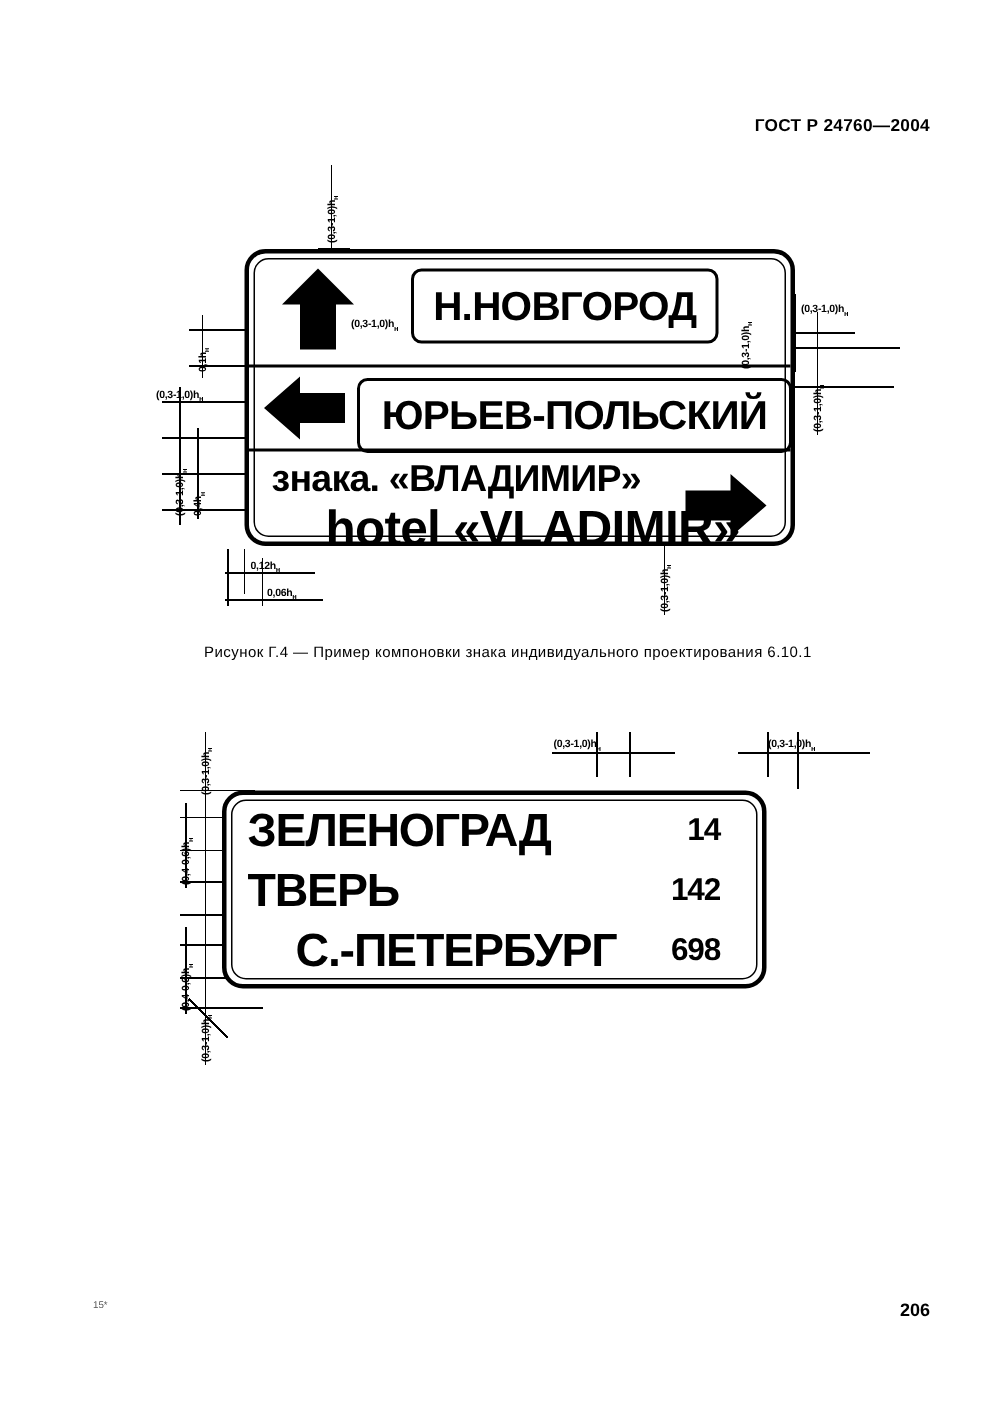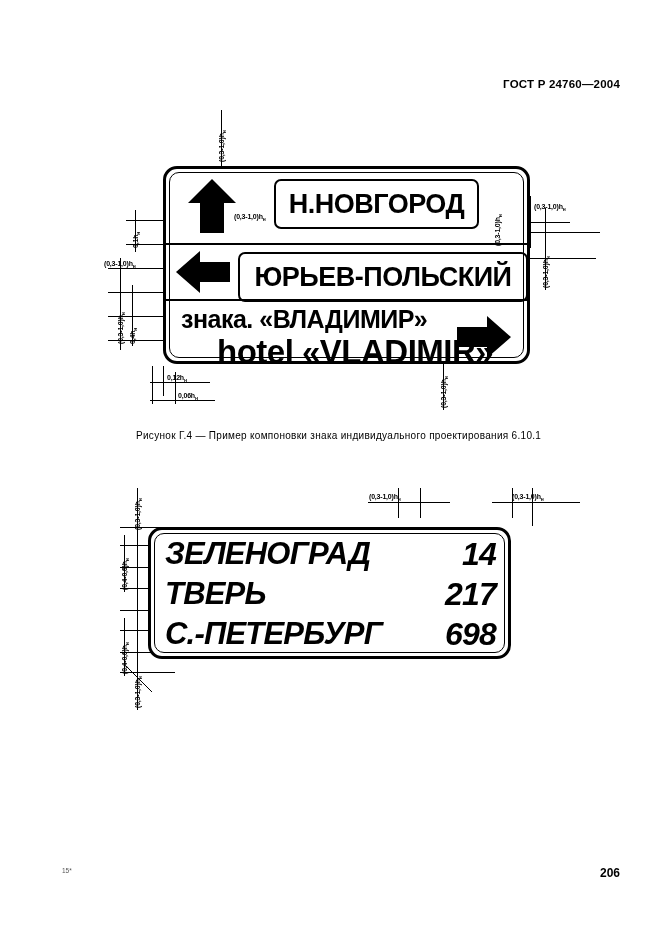--- a/index.html
+++ b/index.html
@@ -130,37 +130,36 @@
     width: 363px;
     height: 132px;
   }
   .fig2-row {
     position: absolute;
     left: 0;
     right: 0;
     height: 40px;
     display: flex;
     align-items: center;
-    font-style: italic;
   }
   #fig2-row1 { top: 4px; }
   #fig2-row2 { top: 44px; }
-  #fig2-row3 { top: 84px; }
+  #fig2-row3 { top: 84px; margin-left: 32px; }
   .fig2-name {
     position: absolute;
     left: 14px;
     font-size: 31px;
     font-weight: bold;
     letter-spacing: -0.8px;
     white-space: nowrap;
   }
   .fig2-num {
     position: absolute;
-    right: 12px;
-    font-size: 32px;
+    right: 28px;
+    font-size: 21px;
     font-weight: bold;
     letter-spacing: -0.8px;
     white-space: nowrap;
   }
   .dim-label {
     position: absolute;
     font-size: 7px;
     font-weight: bold;
     white-space: nowrap;
     letter-spacing: -0.2px;
@@ -355,21 +354,21 @@
     </g>
   </svg>
 
   <div class="sign-plate" id="fig2-plate" style="top:87px;">
     <div class="fig2-row" id="fig2-row1">
       <span class="fig2-name">ЗЕЛЕНОГРАД</span>
       <span class="fig2-num">14</span>
     </div>
     <div class="fig2-row" id="fig2-row2">
       <span class="fig2-name">ТВЕРЬ</span>
-      <span class="fig2-num">217</span>
+      <span class="fig2-num">142</span>
     </div>
     <div class="fig2-row" id="fig2-row3">
       <span class="fig2-name">С.-ПЕТЕРБУРГ</span>
       <span class="fig2-num">698</span>
     </div>
   </div>
 
   <div class="dim-label rot" style="left:134px; top:90px;">
     <span>(0,3-1,0)h</span><span class="dim-sub">н</span>
   </div>

